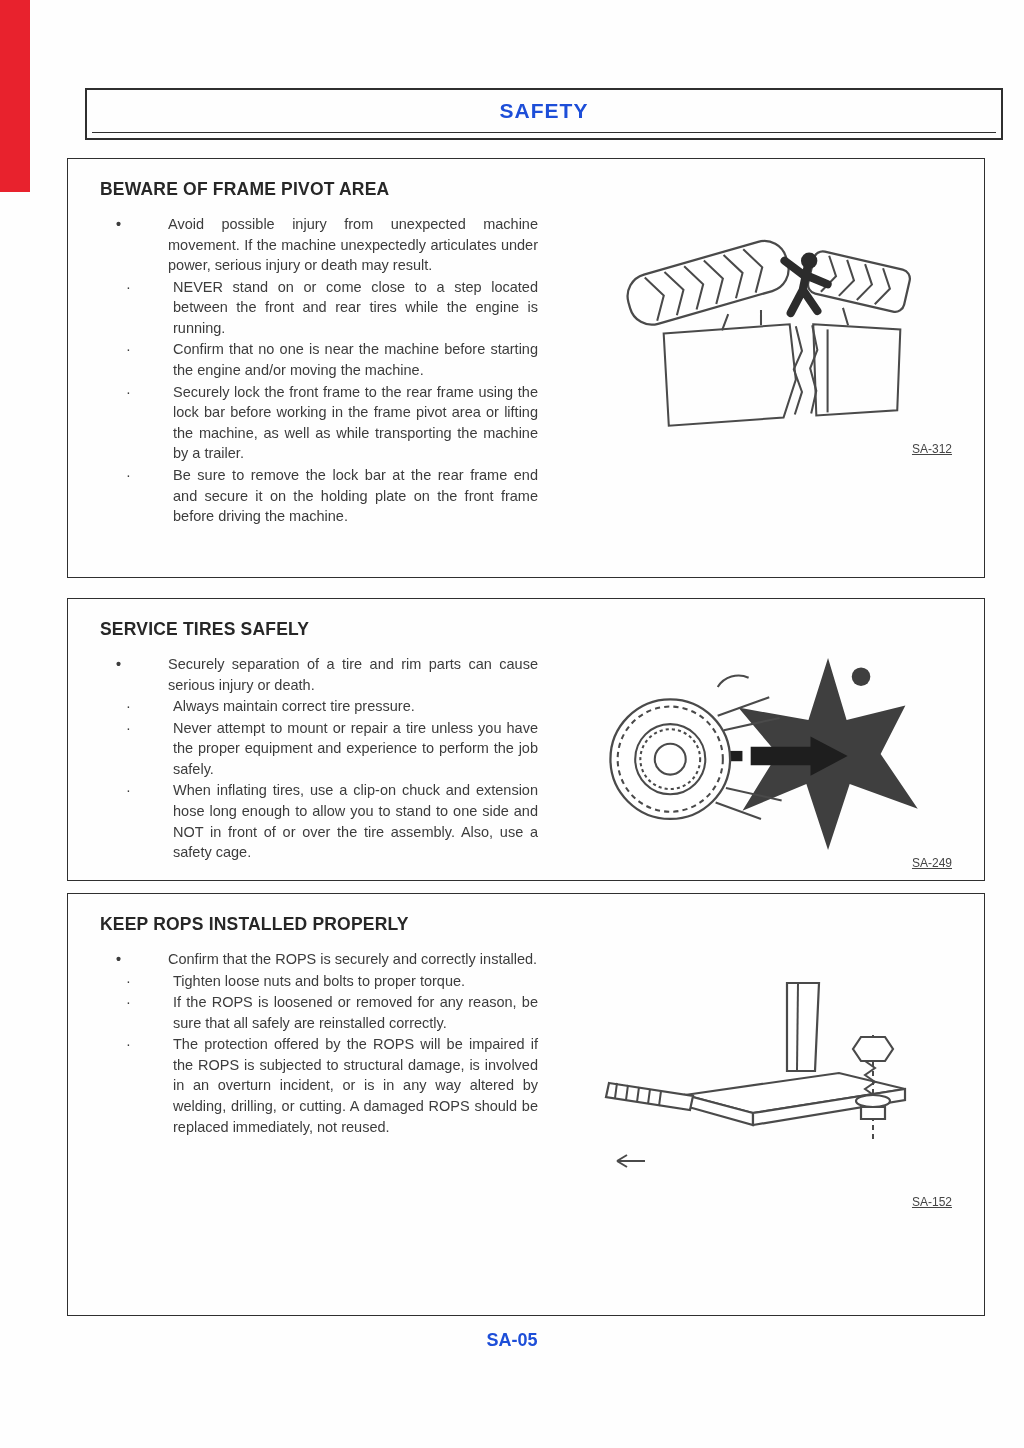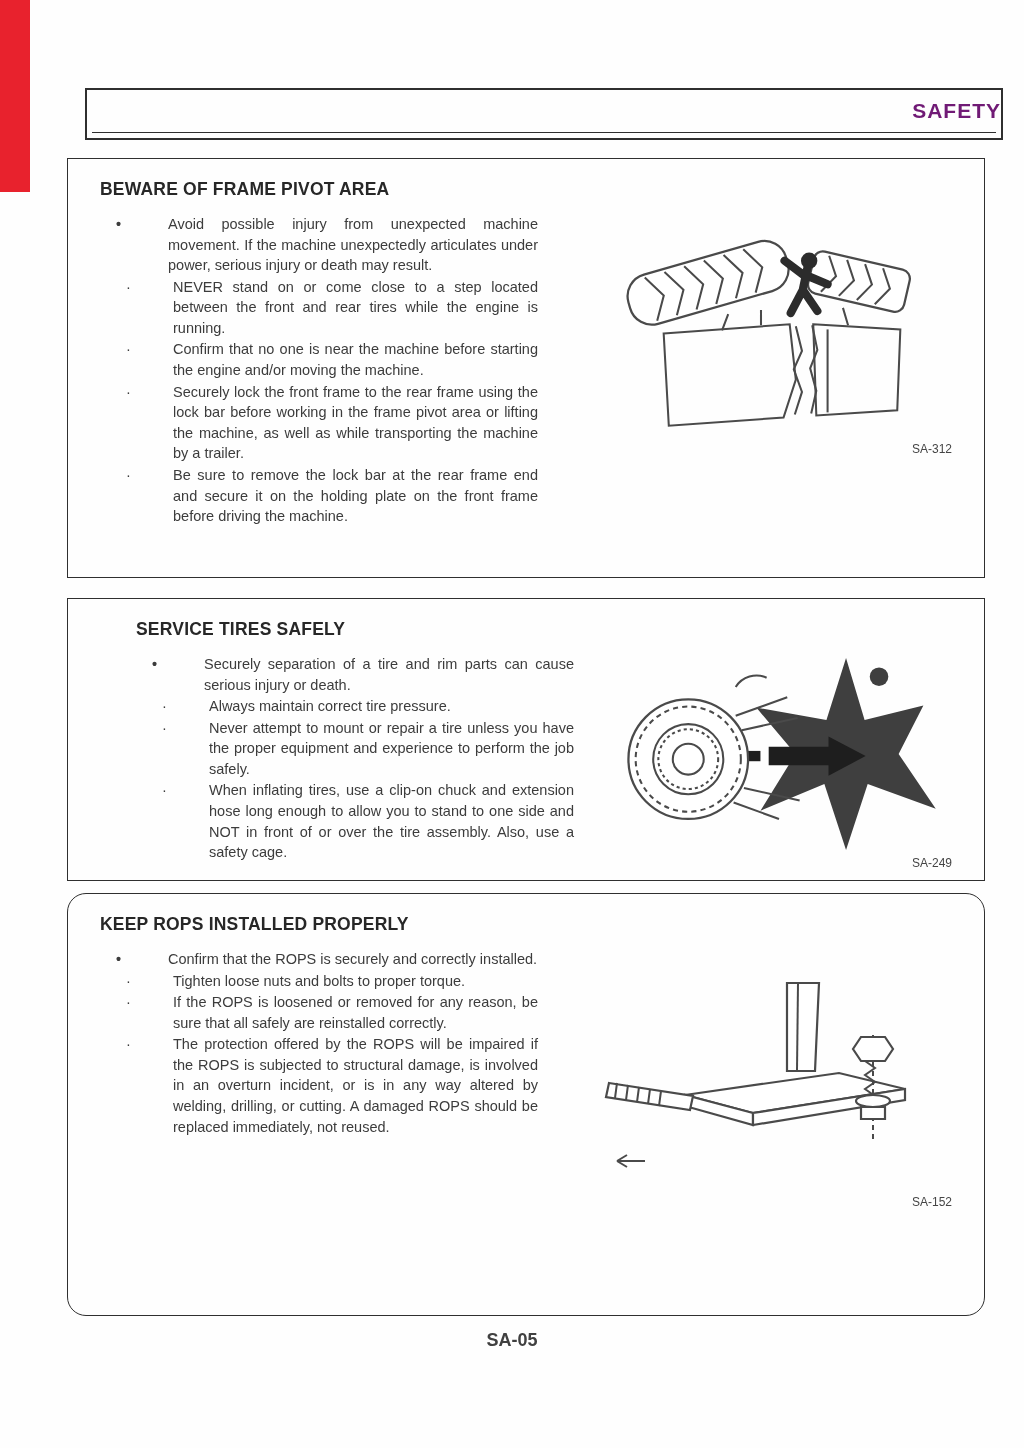--- a/index.html
+++ b/index.html
@@ -15,59 +15,59 @@
   .red-stripe{
     position:absolute;left:0;top:0;
     width:30px;height:192px;
     background:#e8222d;
   }
   .header-box{
     position:absolute;left:85px;top:88px;width:918px;height:52px;
     border:2px solid #2f2f2f;box-sizing:border-box;
   }
   .header-title{
-    text-align:right;font-size:21px;font-weight:bold;
-    letter-spacing:1px;color:#701a75;margin-top:9px;
+    text-align:center;font-size:21px;font-weight:bold;
+    letter-spacing:1px;color:#1d4ed8;margin-top:9px;
   }
   .header-underline{
     position:absolute;left:5px;right:5px;bottom:5px;
     border-top:1.5px solid #2f2f2f;
   }
   .section{
     position:absolute;left:67px;width:918px;
     border:1.5px solid #2f2f2f;box-sizing:border-box;
     background:#fefefe;
   }
   .sec1{top:158px;height:420px;}
-  .sec2{top:598px;height:283px;padding-left:36px;}
-  .sec3{top:893px;height:423px;border-radius:19px;}
+  .sec2{top:598px;height:283px;}
+  .sec3{top:893px;height:423px;}
   .sec-title{
     margin:20px 0 0 32px;
     font-size:17.5px;font-weight:bold;color:#272727;letter-spacing:.2px;
   }
   .sec-body{display:flex;margin-top:14px;}
   .text-col{width:470px;padding-left:48px;box-sizing:border-box;flex:none;}
   .fig-col{flex:1;display:flex;flex-direction:column;align-items:center;}
   .bullet{
     display:flex;font-size:14.5px;line-height:1.42;
     text-align:justify;color:#3c3c3c;margin-bottom:1px;
   }
   .bullet .marker{flex:none;}
   .bullet.l1 .marker{width:18px;font-weight:bold;}
   .bullet.l2{padding-left:10px;}
   .bullet.l2 .marker{width:13px;}
   .bullet .btext{flex:1;margin-left:34px;}
   .fig-label{
     align-self:flex-end;margin-right:32px;margin-top:4px;
-    font-size:12px;color:#454545;
+    font-size:12px;color:#454545;text-decoration:underline;
   }
   .sec2 .fig-label{margin-right:32px;}
   .footer{
     position:absolute;top:1330px;left:0;width:100%;
-    text-align:center;font-size:18px;font-weight:bold;color:#404040;
+    text-align:center;font-size:18px;font-weight:bold;color:#1d4ed8;
   }
   svg .ln{fill:none;stroke:#4a4a4a;stroke-width:2;}
   svg .lnw{fill:#ffffff;stroke:#4a4a4a;stroke-width:2.2;}
   svg .blk{fill:#3f3f3f;}
 </style>
 </head>
 <body>
 
 <div class="page">
 

